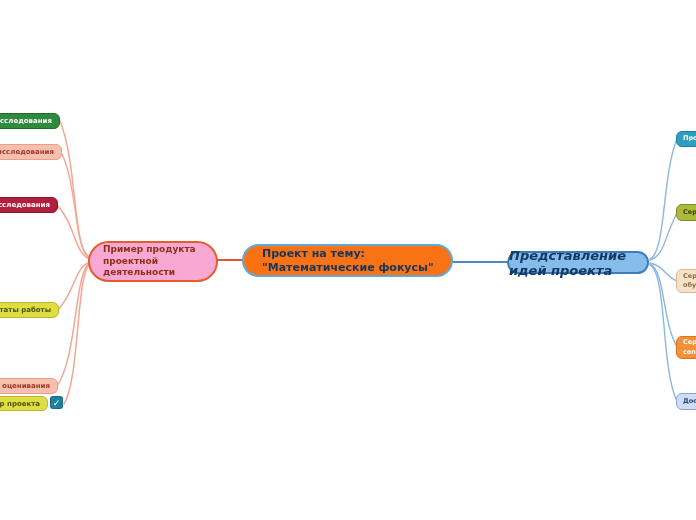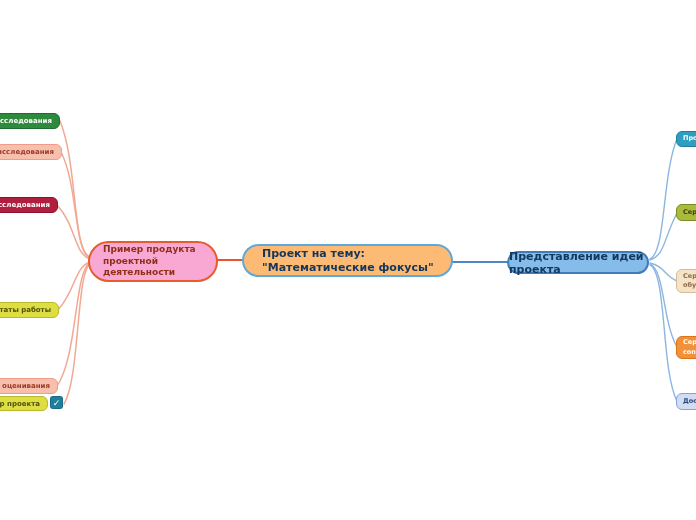--- a/index.html
+++ b/index.html
@@ -16,21 +16,21 @@
     font-size:11px;font-weight:bold;line-height:1.25;
   }
   .branch-left{
     width:130px;height:41px;left:88px;top:241px;
     border:2px solid;border-radius:21px;padding-left:13px;
     font-size:9px;font-weight:bold;line-height:1.3;
   }
   .branch-right{
     width:142px;height:23px;left:507px;top:251px;
     border:2px solid;border-radius:12px;justify-content:center;
-    font-size:11px;font-weight:bold;
+    font-size:13px;font-weight:bold;font-style:italic;
   }
   .leaf{
     border:1px solid;border-radius:6px;font-weight:bold;
   }
   .leaf-l{width:150px;justify-content:flex-end;text-align:right;padding-right:7px;font-size:7px;}
   .leaf-r{width:96px;justify-content:flex-start;text-align:left;padding-left:6px;font-size:6.5px;line-height:1.45;}
   .check{
     position:absolute;z-index:3;left:50px;top:396px;width:13px;height:13px;
     border-radius:3px;display:flex;align-items:center;justify-content:center;
     color:#fff;font-size:9px;font-weight:bold;border:1px solid rgba(0,0,0,0.15);box-sizing:border-box;
@@ -53,21 +53,21 @@
     <path d="M 90 263 C 74 272, 78 355, 57 386" fill="none" stroke-width="1.5" stroke-linecap="round" stroke="#f2a893"></path>
     <path d="M 90 264 C 76 274, 80 378, 64 404" fill="none" stroke-width="1.5" stroke-linecap="round" stroke="#f2a893"></path>
 
     <path d="M 650 259 C 666 252, 662 175, 677 139" fill="none" stroke-width="1.4" stroke-linecap="round" stroke="#8cb6e2"></path>
     <path d="M 650 260 C 665 255, 663 240, 677 213" fill="none" stroke-width="1.4" stroke-linecap="round" stroke="#8cb6e2"></path>
     <path d="M 650 263 C 664 266, 665 276, 677 281" fill="none" stroke-width="1.4" stroke-linecap="round" stroke="#8cb6e2"></path>
     <path d="M 650 264 C 665 271, 662 320, 677 347" fill="none" stroke-width="1.4" stroke-linecap="round" stroke="#8cb6e2"></path>
     <path d="M 650 265 C 667 274, 661 370, 677 401" fill="none" stroke-width="1.4" stroke-linecap="round" stroke="#8cb6e2"></path>
   </svg>
 
-  <div class="node root" style="background-color: #fdba74; border-color: rgb(95, 168, 218); color: rgb(20, 54, 90);">
+  <div class="node root" style="background-color: #f97316; border-color: rgb(95, 168, 218); color: rgb(20, 54, 90);">
     <span class="lbl">Проект на тему:
 "Математические фокусы"</span>
   </div>
 
   <div class="node branch-left" style="background-color: #f9a8d4; border-color: rgb(229, 92, 46); color: rgb(142, 47, 22);">
     <span class="lbl">Пример продукта
 проектной
 деятельности</span>
   </div>
 

